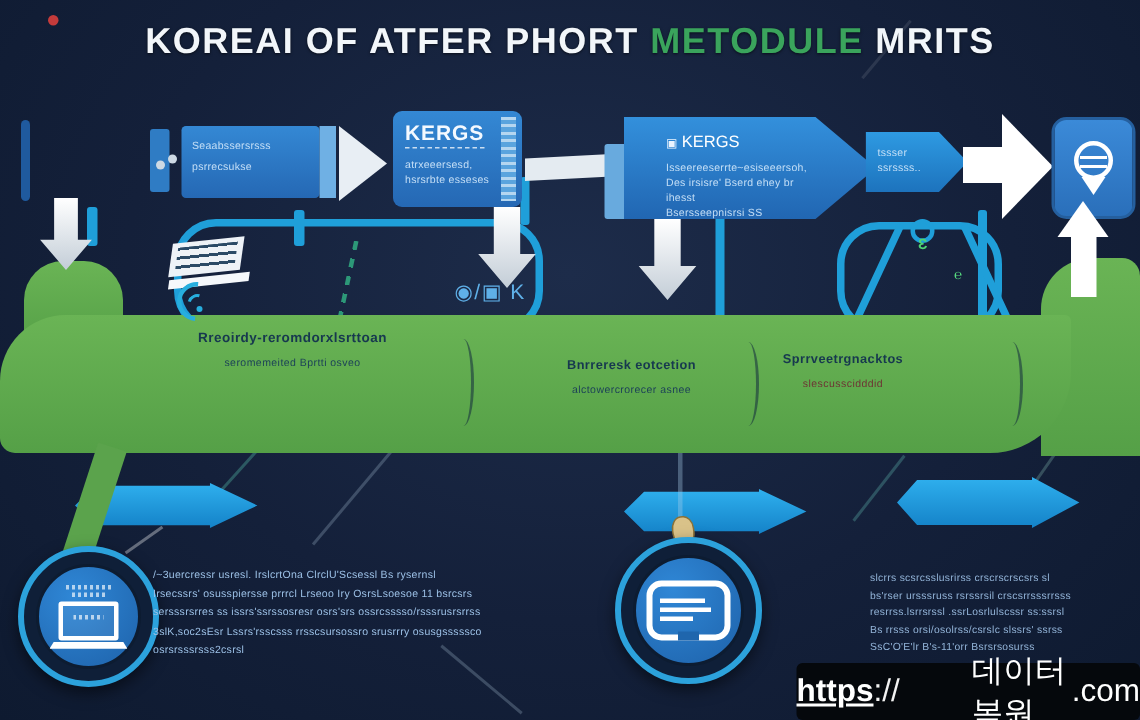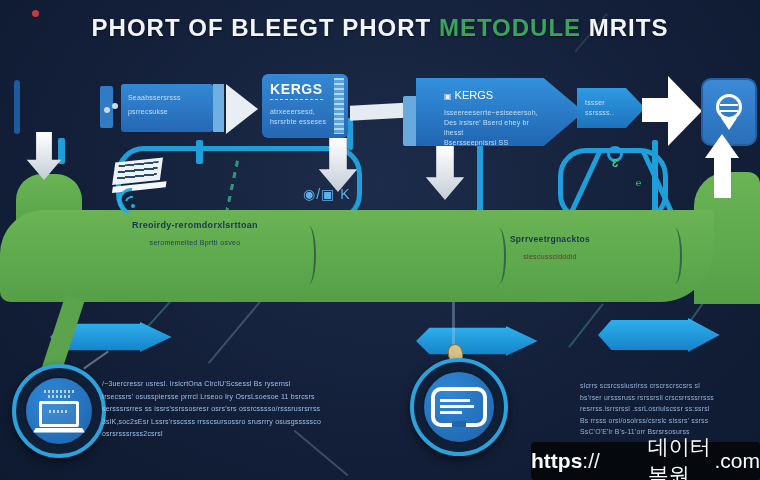--- a/index.html
+++ b/index.html
@@ -60,21 +60,21 @@
   <div class="dl" style="left:320px;top:418px;height:70px;transform:rotate(-50deg);"></div>
   <div class="dl" style="left:688px;top:293px;height:60px;transform:rotate(35deg);background:rgba(160,225,205,.25);"></div>
   <div class="dl" style="left:150px;top:293px;height:60px;transform:rotate(42deg);background:rgba(100,220,190,.3);"></div>
   <div class="dl" style="left:585px;top:298px;height:55px;transform:rotate(38deg);background:rgba(120,230,210,.25);"></div>
   <div class="dl" style="left:95px;top:345px;height:30px;transform:rotate(55deg);background:rgba(255,255,255,.35);"></div>
   <div class="dl" style="left:590px;top:8px;height:50px;transform:rotate(40deg);background:rgba(255,255,255,.10);"></div>
   <div class="abs" style="left:230px;top:160px;width:3px;height:58px;transform:rotate(12deg);opacity:.7;background:repeating-linear-gradient(180deg,#35c98f 0 6px,transparent 6px 12px);"></div>
   <div class="abs" style="left:32px;top:10px;width:7px;height:7px;border-radius:50%;background:#c43b3b;"></div>
 
   <div class="abs" style="left:0;top:14px;width:760px;text-align:center;font-size:24px;font-weight:bold;letter-spacing:1px;color:#f2f6fa;text-shadow:0 1px 2px rgba(0,0,0,.6);">
-    <span>PHORT OF BLEEGT PHORT </span><span style="color:var(--title-green);">METODULE</span><span> MRITS</span>
+    <span>KOREAI OF ATFER PHORT </span><span style="color:var(--title-green);">METODULE</span><span> MRITS</span>
   </div>
 
   <div class="tube" style="left:116px;top:146px;width:236px;height:66px;"></div>
   <div class="tube" style="left:558px;top:148px;width:100px;height:64px;"></div>
   <div class="cpost" style="left:58px;top:138px;width:7px;height:26px;"></div>
   <div class="cpost" style="left:196px;top:140px;width:7px;height:24px;"></div>
   <div class="cpost" style="left:347px;top:118px;width:6px;height:32px;"></div>
   <div class="cpost" style="left:477px;top:124px;width:6px;height:90px;"></div>
   <div class="cpost" style="left:652px;top:140px;width:6px;height:74px;"></div>
   <div class="cpost" style="left:598px;top:150px;width:5px;height:70px;transform:rotate(25deg);transform-origin:top center;"></div>
@@ -85,21 +85,25 @@
   <div class="gband" style="left:694px;top:172px;width:66px;height:132px;border-radius:34px 12px 0 0;"></div>
   <div class="gband" style="left:0;top:210px;width:714px;height:92px;border-radius:44px 4px 54px 10px;"></div>
   <div class="gdiv" style="left:302px;top:226px;height:58px;"></div>
   <div class="gdiv" style="left:492px;top:228px;"></div>
   <div class="gdiv" style="left:668px;top:228px;"></div>
 
   <div class="gsec" style="left:105px;top:220px;width:180px;">
     <div class="g1">Rreoirdy-reromdorxlsrttoan</div>
     <div class="g2">seromemeited Bprtti osveo</div>
   </div>
-  <div class="gsec" style="left:480px;top:234px;width:140px;">
+  <div class="gsec" style="left:356px;top:238px;width:130px;">
+    <div class="g1" style="font-size:8.5px;">Bnrreresk eotcetion</div>
+    <div class="g2">alctowercrorecer asnee</div>
+  </div>
+  <div class="gsec" style="left:492px;top:234px;width:140px;">
     <div class="g1" style="font-size:8.5px;">Sprrveetrgnacktos</div>
     <div class="g2" style="color:#6e3434;">slescusscidddid</div>
   </div>
 
   <div class="abs" style="left:612px;top:158px;color:#4ed474;font-size:10px;font-weight:bold;">Ɛ</div>
   <div class="abs" style="left:636px;top:178px;color:#57db7f;font-size:9px;">℮</div>
 
   <div class="abs" style="left:14px;top:80px;width:6px;height:54px;background:#1f5a9e;border-radius:3px;"></div>
   <div class="abs" style="left:100px;top:86px;width:13px;height:42px;background:#2f7cc4;border-radius:2px;"></div>
   <div class="abs" style="left:104px;top:107px;width:6px;height:6px;border-radius:50%;background:#cdd9e4;"></div>
@@ -214,19 +218,19 @@
 
   <div class="note" style="left:580px;top:380px;width:174px;font-size:6.9px;line-height:11.5px;color:#93b4d8;">
     <div>slcrrs scsrcsslusrirss crscrscrscsrs sl</div>
     <div>bs'rser ursssruss rsrssrsil crscsrrsssrrsss</div>
     <div>resrrss.lsrrsrssl .ssrLosrlulscssr ss:ssrsl</div>
     <div>Bs rrsss orsi/osolrss/csrslc slssrs' ssrss</div>
     <div>SsC'O'E'lr B's-11'orr Bsrsrsosurss</div>
   </div>
 
   <div class="wmark" style="left:531px;top:442px;width:229px;height:38px;">
-    <span style="font-weight:700;">https</span>
+    <span style="font-weight:700;text-decoration:underline;">https</span>
       <span style="font-weight:300;opacity:.95;">://</span>
       <span style="font-weight:400;margin-left:48px;">데이터복원</span>
       <span style="font-weight:400;">.com</span>
   </div>
 
 </div>
 
 </body></html>

